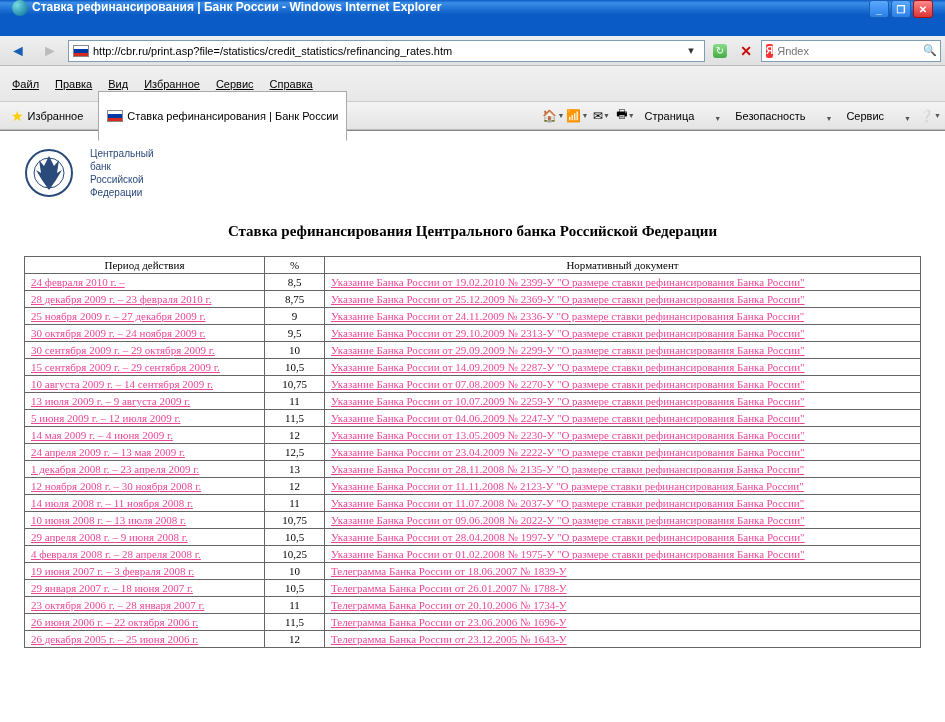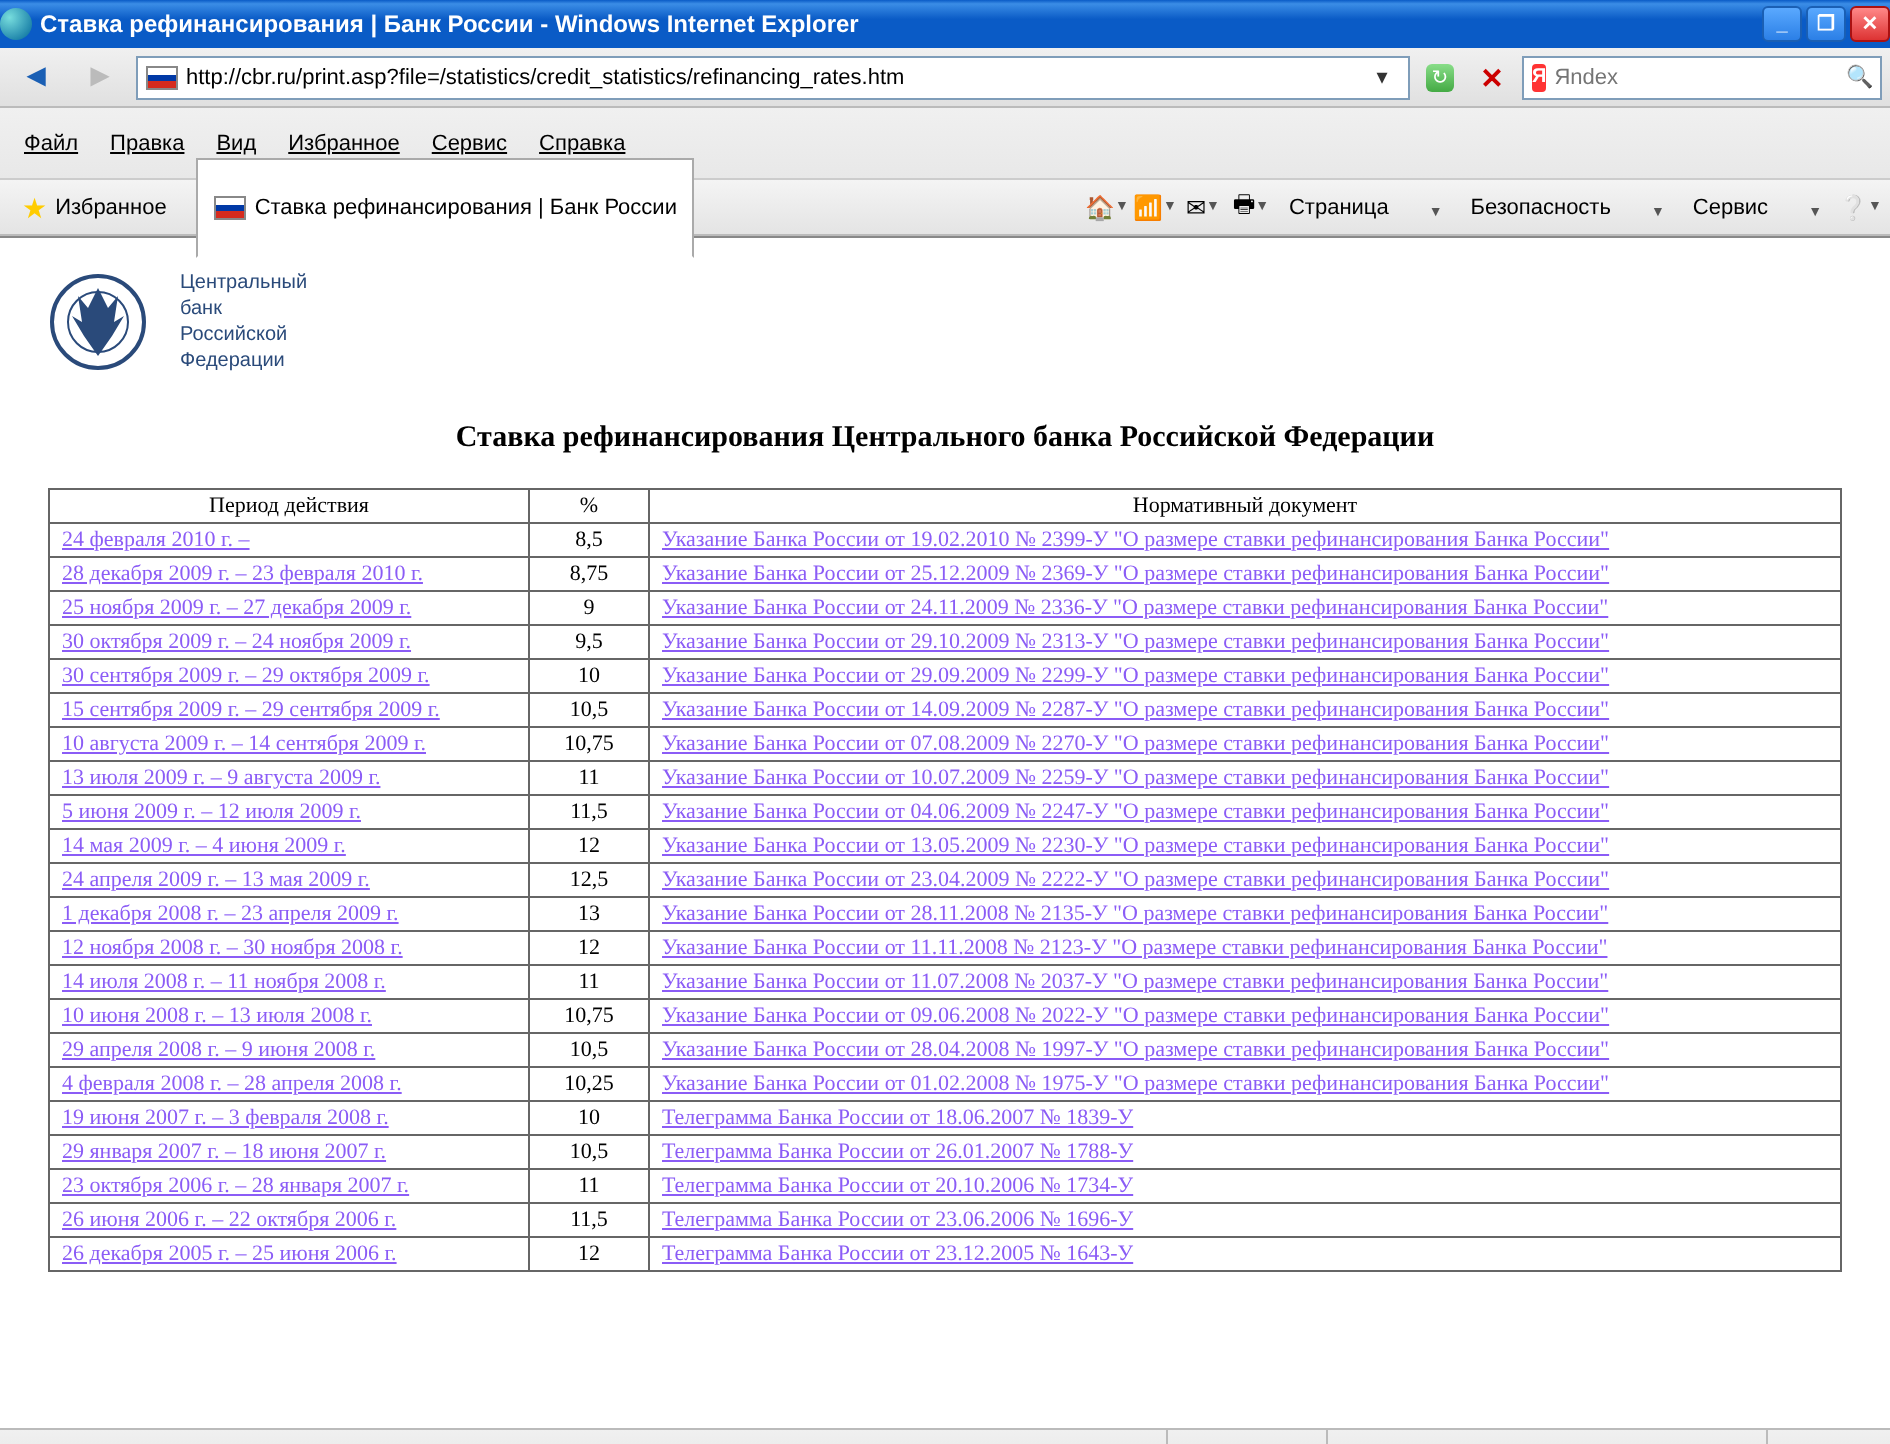--- a/index.html
+++ b/index.html
@@ -1,19 +1,19 @@
 <!DOCTYPE html>
 <html><head>
 <meta charset="utf-8">
 <style>
 * { box-sizing: border-box; margin: 0; padding: 0; }
 body { font-family: Tahoma, sans-serif; font-size: 11px; background: #ece9d8; width: 945px; height: 722px; overflow: hidden; }
 
 
-.titlebar { background: linear-gradient(to bottom, #0a5bc6, #3b8de6 8%, #0a5bc6 40%, #0a5bc6); height: 24px; display: flex; align-items: center; padding: 0 0; color: #fff; font-weight: bold; font-size: 12px; }
+.titlebar { background: linear-gradient(to bottom, #0a5bc6, #3b8de6 8%, #0a5bc6 40%, #0a5bc6); height: 36px; display: flex; align-items: flex-start; padding: 0 12px; color: #fff; font-weight: bold; font-size: 12px; }
 .titlebar .ie-icon { width: 16px; height: 16px; margin-right: 4px; background: radial-gradient(circle at 30% 30%, #7dd, #069); border-radius: 50%; position: relative; }
 .titlebar .title-text { flex: 1; }
 .win-btns { display: flex; gap: 2px; }
 .win-btn { width: 20px; height: 18px; background: linear-gradient(to bottom,#5aa9ff,#2b7fe6); border: 1px solid #1a5fb4; border-radius: 3px; display:flex; align-items:center; justify-content:center; color:#fff; font-weight:bold; font-size:10px; cursor:pointer;}
 .win-btn.close { background: linear-gradient(to bottom,#f88,#d33); border-color:#a11;}
 
 
 .navbar { height: 30px; background: linear-gradient(to bottom, #f0f0f0, #e0e0e0); border-bottom: 1px solid #bbb; display:flex; align-items:center; padding: 0 4px; gap:4px;}
 .nav-btn { width: 28px; height: 24px; border: 1px solid transparent; border-radius: 3px; display:flex; align-items:center; justify-content:center; cursor:pointer; }
 .nav-arrow { font-size: 16px; color:#1a5fb4;}
@@ -49,21 +49,21 @@
 .page-header { display:flex; align-items:center; gap:16px; margin-bottom: 24px;}
 .cbr-logo { width:50px; height:50px; }
 .cbr-logo svg { width:100%; height:100%;}
 .bank-name { font-size:10px; color:#2a4a7a; line-height:1.3; font-family: Arial, sans-serif;}
 .page-title { text-align:center; font-weight:bold; font-size:15px; margin: 18px 0 16px 0;}
 table.rates { width:100%; border-collapse:collapse; font-size:11px;}
 table.rates th, table.rates td { border:1px solid #666; padding: 2px 6px; text-align:left;}
 table.rates th { text-align:center; font-weight:normal; background:#fff;}
 table.rates td.pct { text-align:center; width:60px;}
 table.rates td.period { width:240px;}
-table.rates a { color:#8b5cf6; text-decoration:underline;}
+table.rates a { color:#ec4899; text-decoration:underline;}
 
 
 .statusbar { height: 36px; background: linear-gradient(to bottom, #f0f0f0, #e0e0e0); border-top:1px solid #bbb; display:flex; align-items:center; padding: 0 6px; font-size:11px;}
 .statusbar .status-text { flex:1;}
 .statusbar .pane { border-left:1px solid #bbb; padding: 6px 8px; display:flex; align-items:center; gap:4px; height:100%;}
 .globe-icon { width:14px; height:14px; background: radial-gradient(circle at 30% 30%, #bdf, #28c); border-radius:50%;}
 .shield-icon{ color:#5a5;}
 .zone-pad{ width:120px;}
 .progress-pane{ width:80px;}
 </style>

